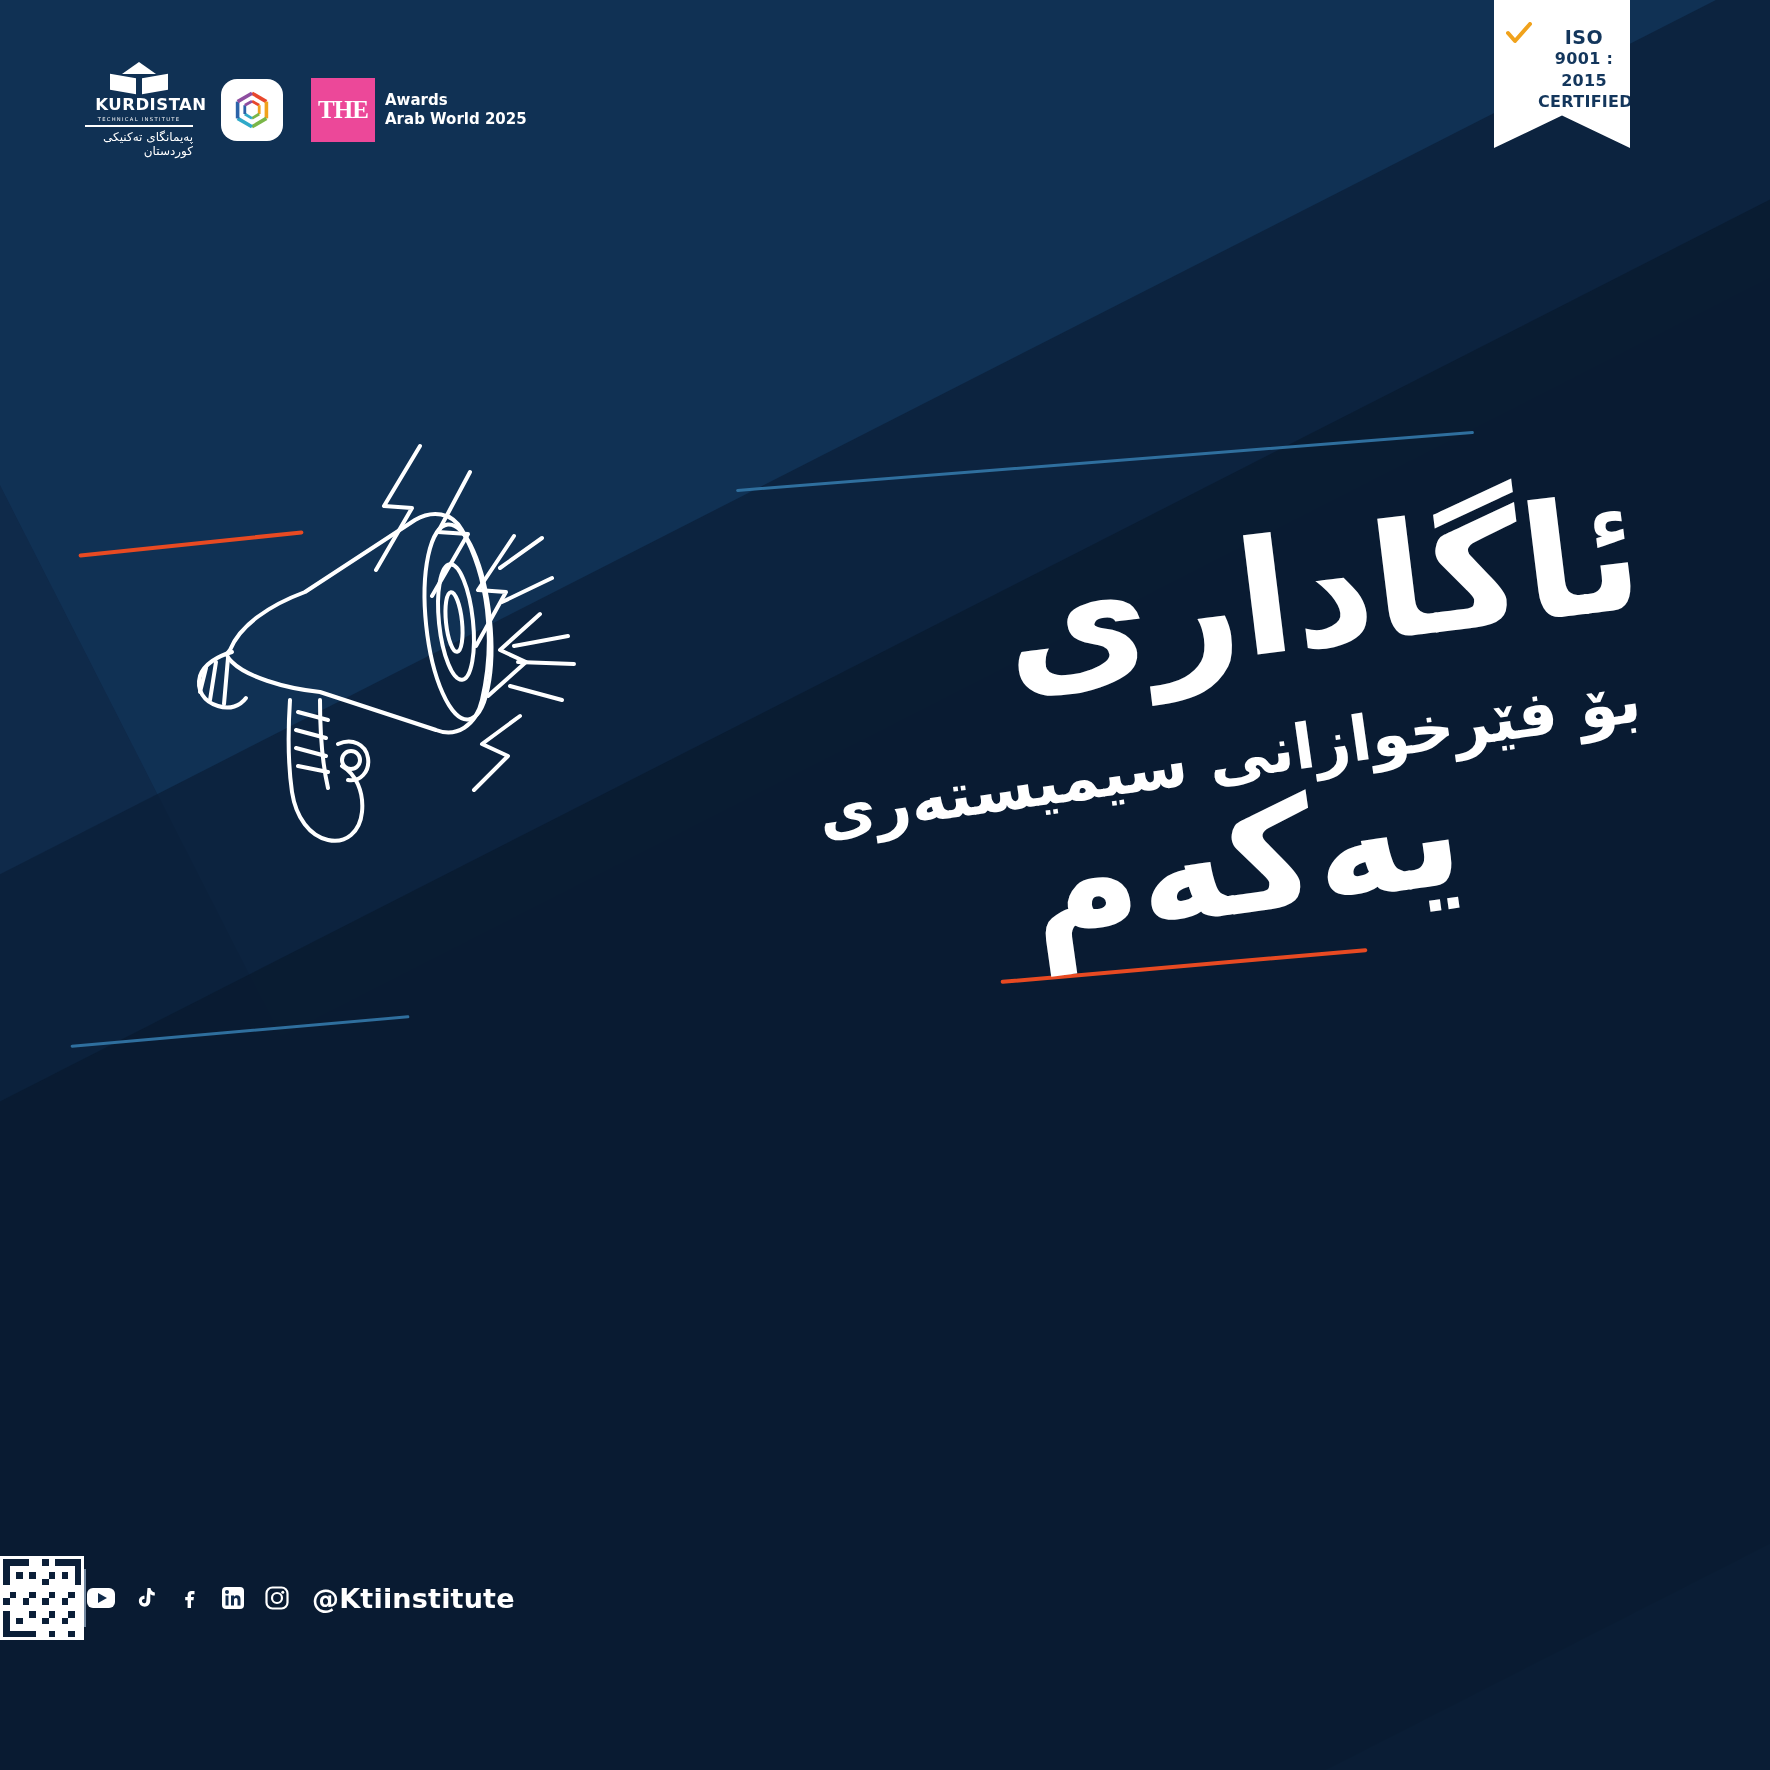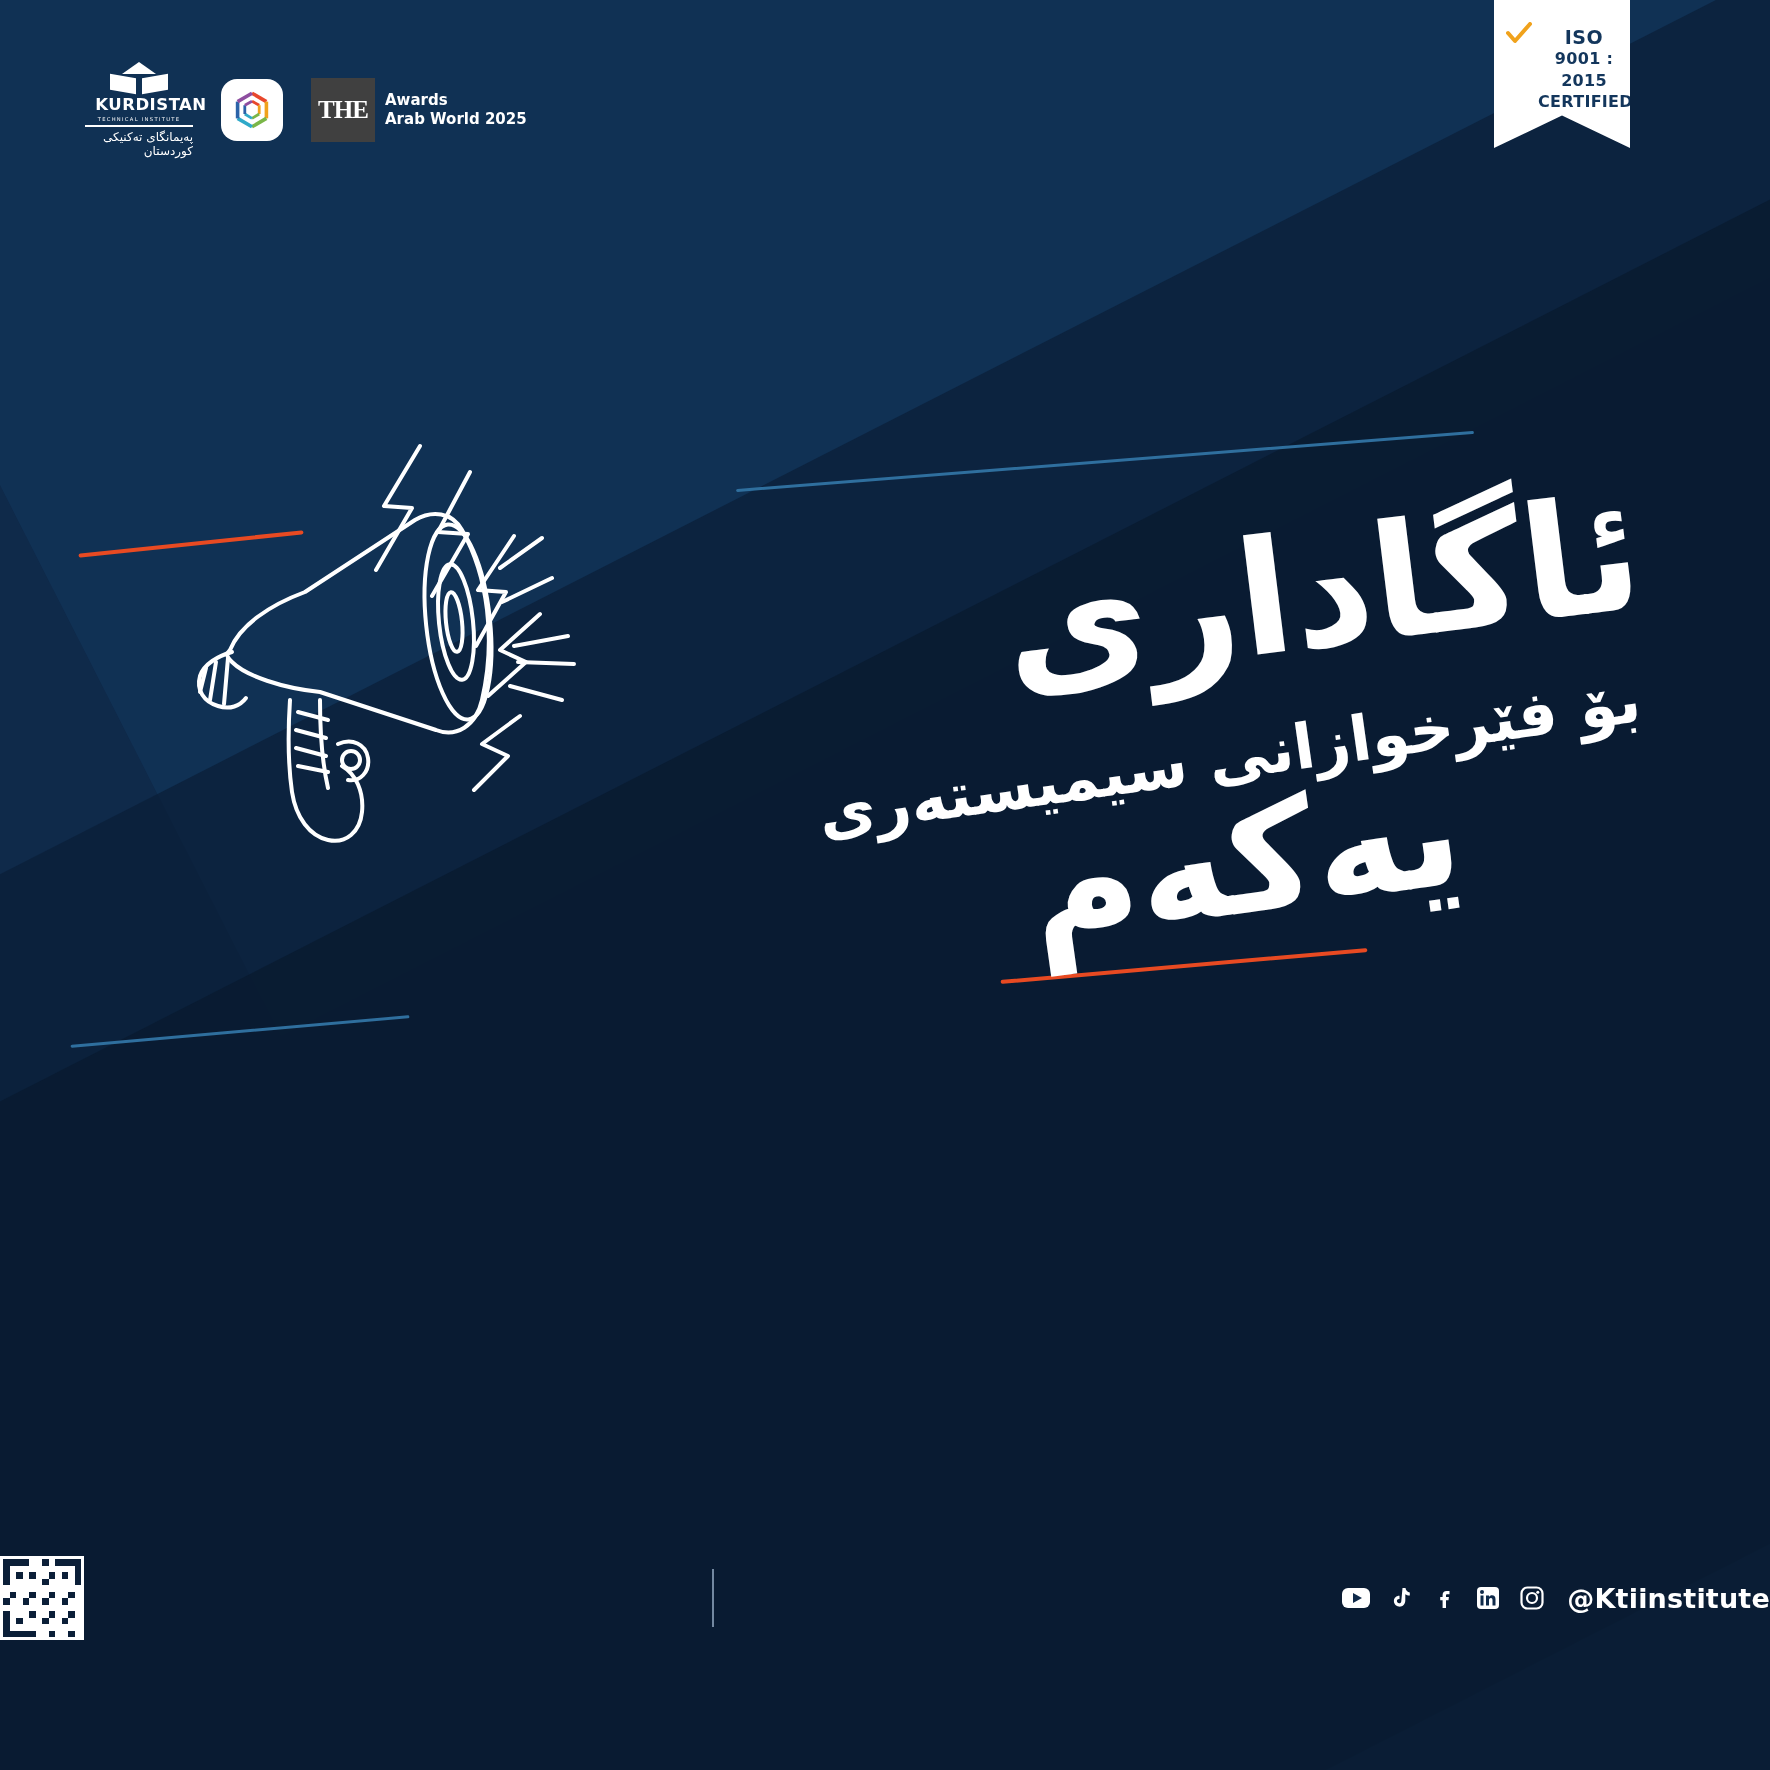--- a/index.html
+++ b/index.html
@@ -147,21 +147,21 @@
   }
 
   .the-logo {
     display: flex;
     align-items: center;
     gap: 10px;
   }
   .the-box {
     width: 64px;
     height: 64px;
-    background: #404040;
+    background: #ec4899;
     display: flex;
     align-items: center;
     justify-content: center;
   }
   .the-box span {
     color: #ffffff;
     font-weight: bold;
     font-size: 25px;
     letter-spacing: -1px;
     font-family: "Liberation Serif", serif;
@@ -291,21 +291,21 @@
   }
 
   
   .footer {
     position: absolute;
     left: 0;
     right: 0;
     bottom: 130px;
     display: flex;
     align-items: center;
-    justify-content: space-between;
+    justify-content: flex-start;
     direction: ltr;
   }
   .qr {
     width: 84px;
     height: 84px;
     background: #ffffff;
     padding: 3px;
     box-sizing: border-box;
   }
   .qr-grid {

